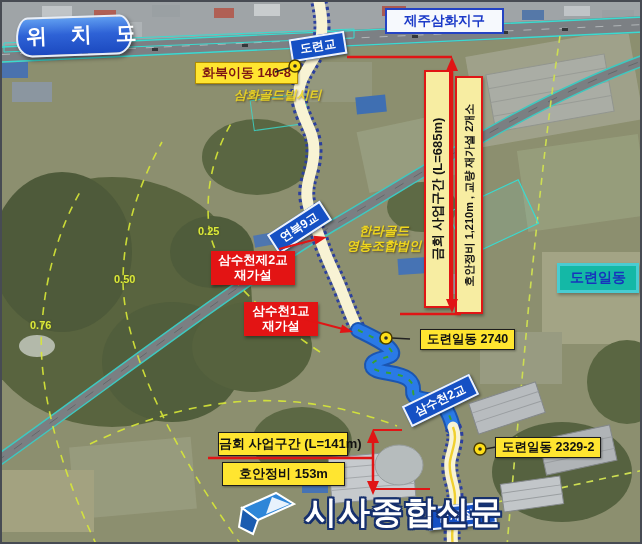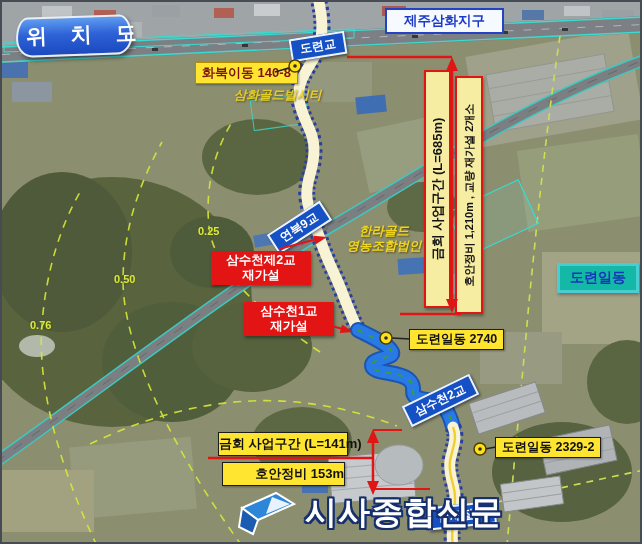--- a/index.html
+++ b/index.html
@@ -20,21 +20,21 @@
   
   .lot{
     background:#ffe530;border:1.5px solid #1c1c1c;color:#111;
     font-weight:bold;font-size:12.5px;padding:1px 6px;
     box-shadow:1px 1px 2px rgba(0,0,0,.35);
   }
   .lot.hwabuk{border-color:#b28d00;color:#7c1414;}
   
   .redbox{
     background:#e31414;color:#fff;font-weight:bold;font-size:12.5px;
-    text-align:center;line-height:1.2;padding:2px 12px;
+    text-align:center;line-height:1.2;padding:2px 4px;
     box-shadow:1px 2px 3px rgba(0,0,0,.4);
   }
   
   .vbox{
     position:absolute;background:#f7eda2;border:2px solid #e01515;
     box-sizing:border-box;box-shadow:1px 2px 3px rgba(0,0,0,.35);
   }
   .vbox .vtext{
     position:absolute;left:50%;top:50%;width:236px;
     transform:translate(-50%,-50%) rotate(-90deg);
@@ -244,27 +244,27 @@
     <div>재가설</div>
   </div>
 
   <div class="lbl z20 redbox two-line" style="left:242px;top:300px;width:66px;">
     <div>삼수천1교</div>
     <div>재가설</div>
   </div>
 
   <div class="lbl z20 area-white" style="left:555px;top:261px;">도련일동</div>
 
-  <div class="lbl z20 lot" style="left:407px;top:327px;">도련일동 2740</div>
+  <div class="lbl z20 lot" style="left:418px;top:327px;">도련일동 2740</div>
 
   <div class="lbl z20 bridge" style="left:401px;top:387px;transform:rotate(-26deg);">삼수천2교</div>
 
   <div class="lbl z20 lot" style="left:216px;top:430px;width:128px;text-align:center;font-size:13px;padding:2px 0;">금회 사업구간 (L=141m)</div>
 
-  <div class="lbl z20 lot" style="left:220px;top:460px;width:121px;text-align:right;font-size:13px;padding:2px 0;">호안정비 153m</div>
+  <div class="lbl z20 lot" style="left:220px;top:460px;width:121px;text-align:center;font-size:13px;padding:2px 0;">호안정비 153m</div>
 
   <div class="lbl z20 lot" style="left:493px;top:435px;">도련일동 2329-2</div>
 
   <div class="lbl z20 bridge" style="left:426px;top:502px;transform:rotate(-6deg);">알새질교</div>
 
   <div class="lbl z20 contour" style="left:196px;top:223px;">0.25</div>
   <div class="lbl z20 contour" style="left:112px;top:271px;">0.50</div>
   <div class="lbl z20 contour" style="left:28px;top:317px;">0.76</div>
 
   <svg class="layer" width="642" height="544" viewBox="0 0 642 544" style="z-index:30;">

